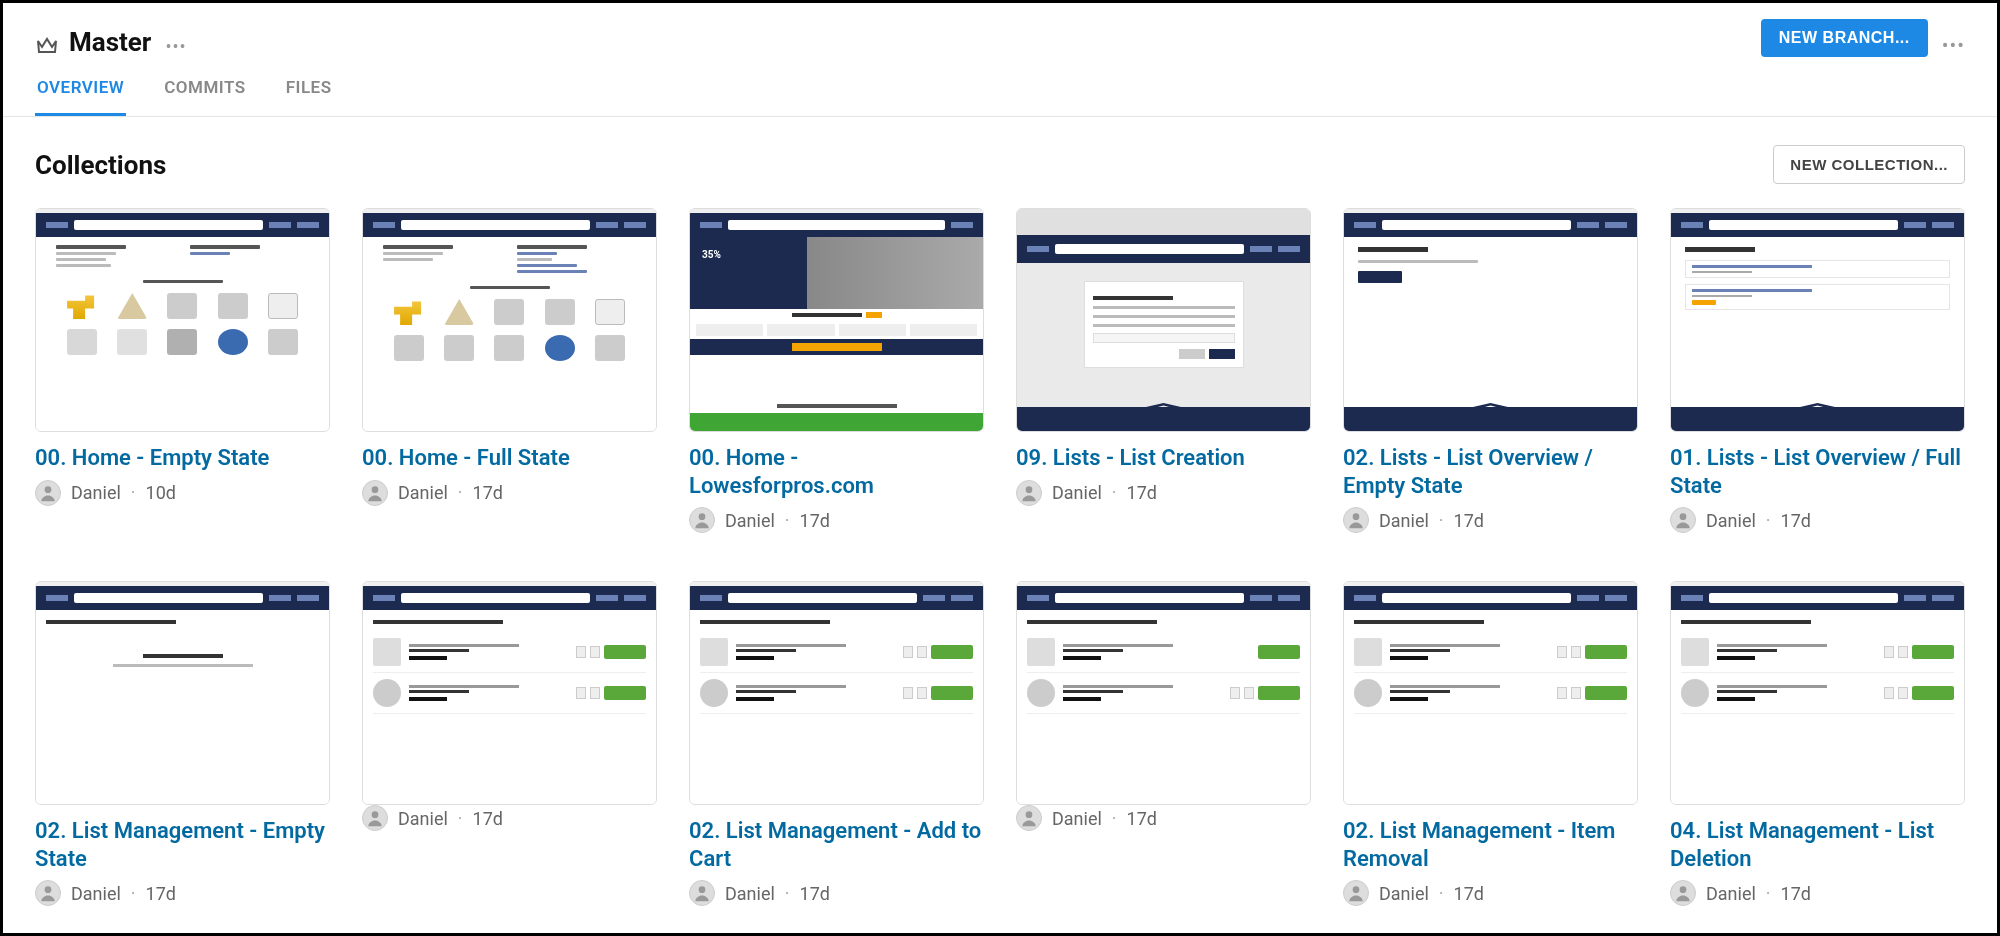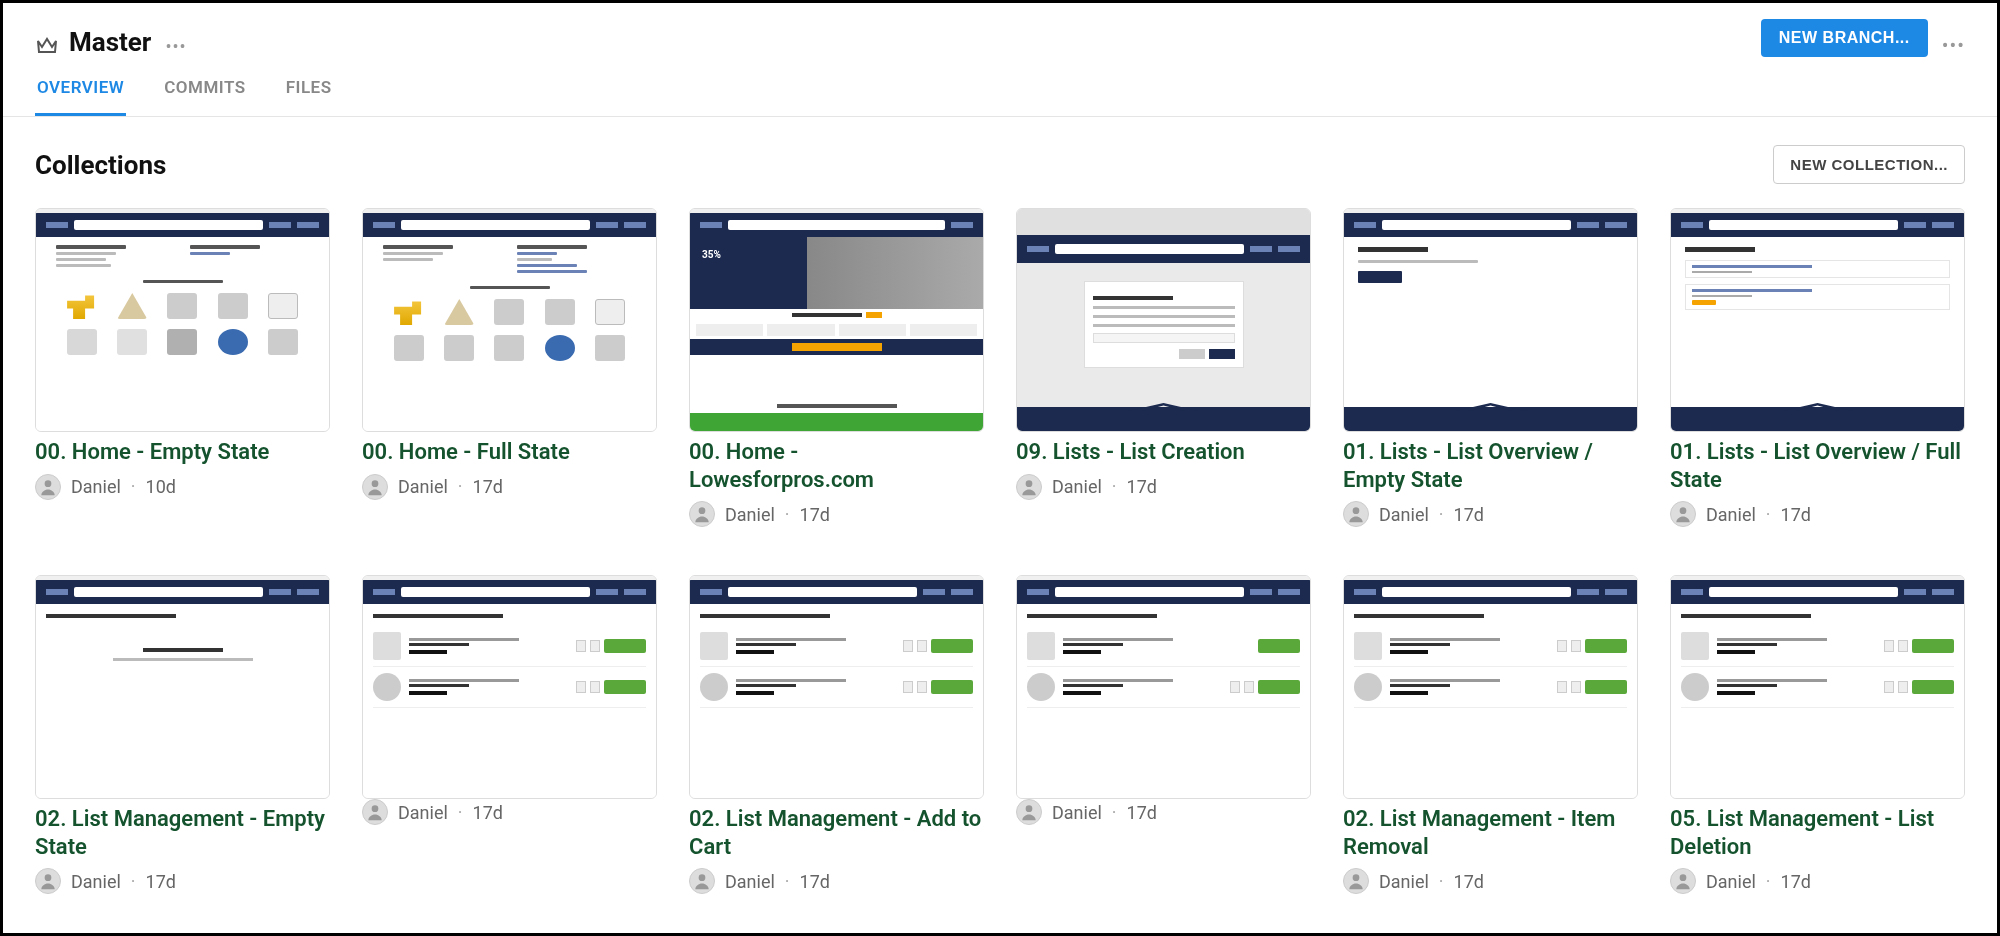--- a/index.html
+++ b/index.html
@@ -101,21 +101,21 @@
     clip-path: polygon(20% 100%, 0 100%, 50% 0, 100% 100%, 80% 100%, 50% 30%);
   }
   .mini-text {
     height: 3px; background: #bbb; margin-bottom: 3px; border-radius: 1px;
   }
   .mini-text.dark { background: #555; }
   .mini-text.blue { background: #6a82b5; }
   .mini-btn { background: #1b2a4e; border-radius: 1px; }
   .mini-yellow { background: #f4a300; border-radius: 1px; }
   .card-title {
-    font-size: 22px; font-weight: 600; color: #14532d; margin: 6px 0 8px 0;
+    font-size: 22px; font-weight: 600; color: #0369a1; margin: 12px 0 8px 0;
     line-height: 1.25;
   }
   .card-meta {
     display: flex; align-items: center; gap: 10px;
     font-size: 18px; color: #666;
   }
   .avatar {
     width: 26px; height: 26px; border-radius: 50%; background: #ddd;
     border: 1px solid #ccc;
     display: inline-flex; align-items: center; justify-content: center;
@@ -417,21 +417,21 @@
         </div>
       <div class="thumb-body listov-body">
         <div class="listov-title"></div>
         <div class="mini-text" style="width:120px;"></div>
         <div style="margin-top:8px;">
             <div class="mini-btn" style="width:44px;height:12px;"></div>
           </div>
       </div>
       <div class="thumb-footer notched"></div>
     </div>
-    <div class="card-title">01. Lists - List Overview / Empty State</div>
+    <div class="card-title">02. Lists - List Overview / Empty State</div>
     <div class="card-meta">
       <span class="avatar">
           <svg viewBox="0 0 24 24">
             <circle cx="12" cy="8" r="4" fill="#999"></circle>
             <path d="M4 22c0-4 4-7 8-7s8 3 8 7" fill="#999"></path>
           </svg>
         </span>
       <span>Daniel</span>
       <span class="dot-sep">·</span>
       <span>17d</span>
@@ -746,21 +746,21 @@
               <div class="p"></div>
             </div>
             <div class="lm-act">
               <div class="lm-qty"></div>
               <div class="lm-qty"></div>
               <div class="lm-add"></div>
             </div>
           </div>
       </div>
     </div>
-    <div class="card-title">05. List Management - List Deletion</div>
+    <div class="card-title">04. List Management - List Deletion</div>
     <div class="card-meta">
       <span class="avatar">
           <svg viewBox="0 0 24 24">
             <circle cx="12" cy="8" r="4" fill="#999"></circle>
             <path d="M4 22c0-4 4-7 8-7s8 3 8 7" fill="#999"></path>
           </svg>
         </span>
       <span>Daniel</span>
       <span class="dot-sep">·</span>
       <span>17d</span>

